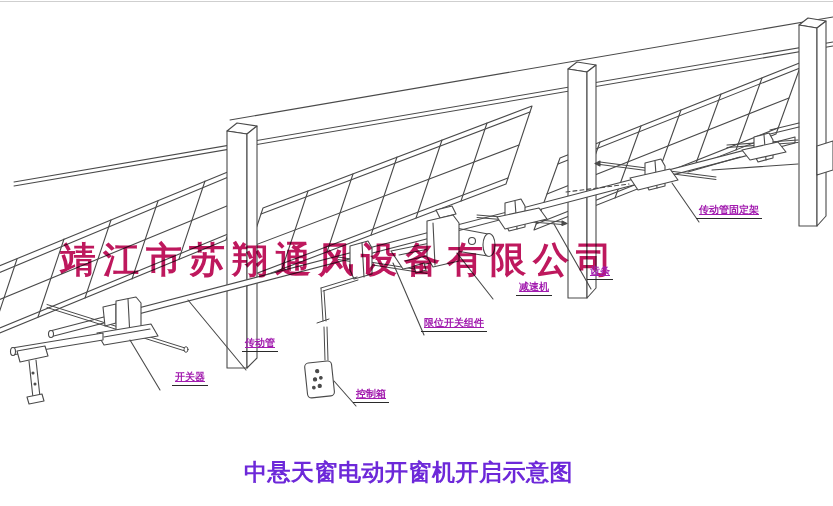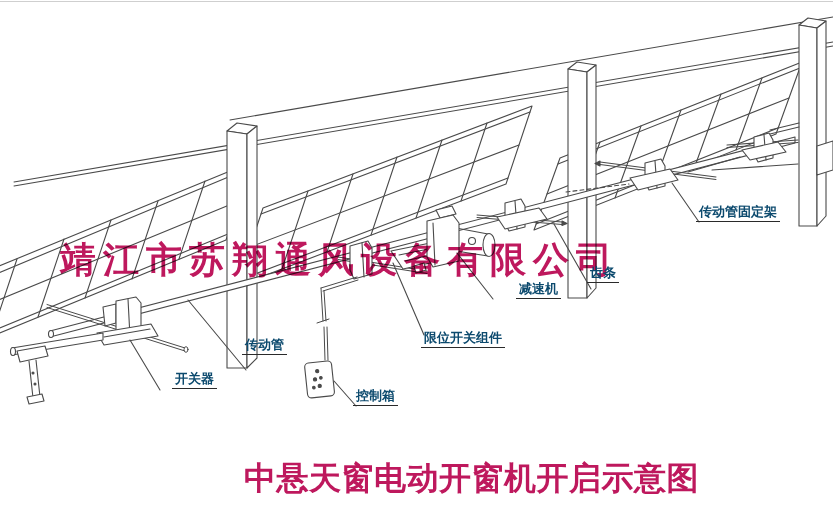--- a/index.html
+++ b/index.html
@@ -7,33 +7,33 @@
     position:relative;width:833px;height:506px;background:#ffffff;overflow:hidden;
     font-family:"DejaVu Sans",sans-serif;
   }
   .stage svg{position:absolute;left:0;top:0;z-index:1;}
   .watermark{
     position:absolute;left:60px;top:236px;z-index:2;
     font-size:36px;font-weight:bold;letter-spacing:7px;white-space:nowrap;
     color:#be185d;mix-blend-mode:multiply;user-select:none;
   }
   .callout{
-    position:absolute;z-index:3;font-size:13px;font-weight:bold;color:#0c4a6e;
-    border-bottom:1.5px solid #2a2a2a;padding:0 3px 1px;white-space:nowrap;line-height:1.25;
+    position:absolute;z-index:3;font-size:10px;font-weight:bold;color:#a21caf;
+    border-bottom:1.5px solid #2a2a2a;padding:0 3px 1px;white-space:nowrap;line-height:1.25;text-decoration:underline;
   }
   .co-switch  {left:172px;top:371px;}
   .co-pipe    {left:242px;top:337px;}
   .co-ctrl    {left:353px;top:388px;}
-  .co-limit   {left:421px;top:330px;}
+  .co-limit   {left:421px;top:317px;}
   .co-reducer {left:516px;top:281px;}
   .co-rack    {left:587px;top:265px;}
   .co-bracket {left:696px;top:204px;}
   .diagram-title{
     position:absolute;z-index:3;left:244px;top:457px;
-    font-size:32px;font-weight:bold;color:#be185d;letter-spacing:0.5px;white-space:nowrap;
+    font-size:23px;font-weight:bold;color:#6d28d9;letter-spacing:0.5px;white-space:nowrap;
   }
 </style>
 </head>
 <body>
 
 <div class="stage">
 
   <svg width="833" height="506" viewBox="0 0 833 506">
     <g stroke="#4a4a4a" stroke-width="1.1" fill="none" stroke-linecap="round" stroke-linejoin="round">
 

